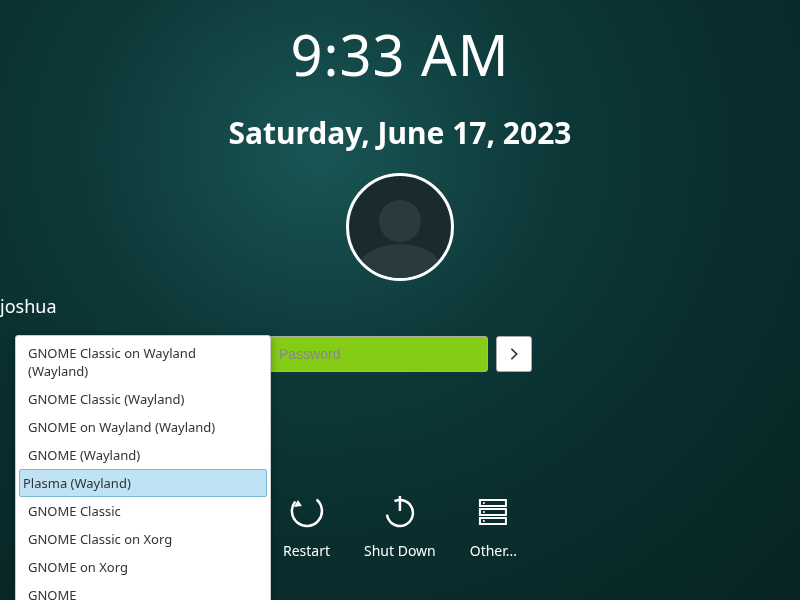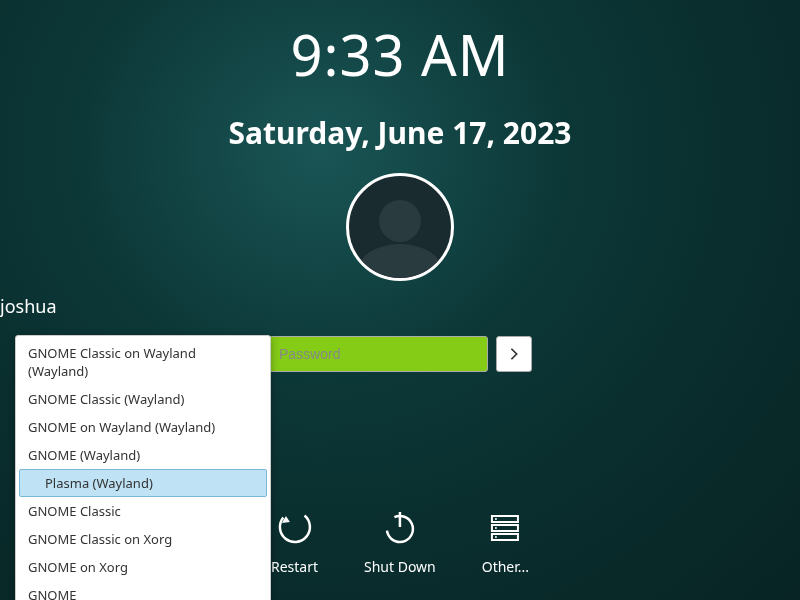--- a/index.html
+++ b/index.html
@@ -98,25 +98,25 @@
       align-items: center;
       justify-content: center;
       cursor: pointer;
     }
     .submit-btn svg {
       width: 14px;
       height: 14px;
     }
     .bottom-actions {
       position: absolute;
-      bottom: 24px;
+      bottom: 40px;
       left: 50%;
       transform: translateX(-50%);
       display: flex;
-      gap: 46px;
+      gap: 34px;
       text-align: center;
     }
     .action-item {
       display: flex;
       flex-direction: column;
       align-items: center;
       gap: 10px;
       cursor: pointer;
     }
     .action-icon {
@@ -143,21 +143,21 @@
       padding: 3px 0;
     }
     .session-item {
       padding: 5px 12px;
       cursor: pointer;
     }
     .session-item.selected {
       background: #bfe3f5;
       border: 1px solid #7ab8d8;
       margin: 0 3px;
-      padding: 4px 25px;
+      padding: 4px 3px;
       border-radius: 2px;
     }
   </style>
 </head>
 <body>
 
 <div class="clock">
   <div class="time">9:33 AM</div>
   <div class="date">Saturday, June 17, 2023</div>
 </div>

